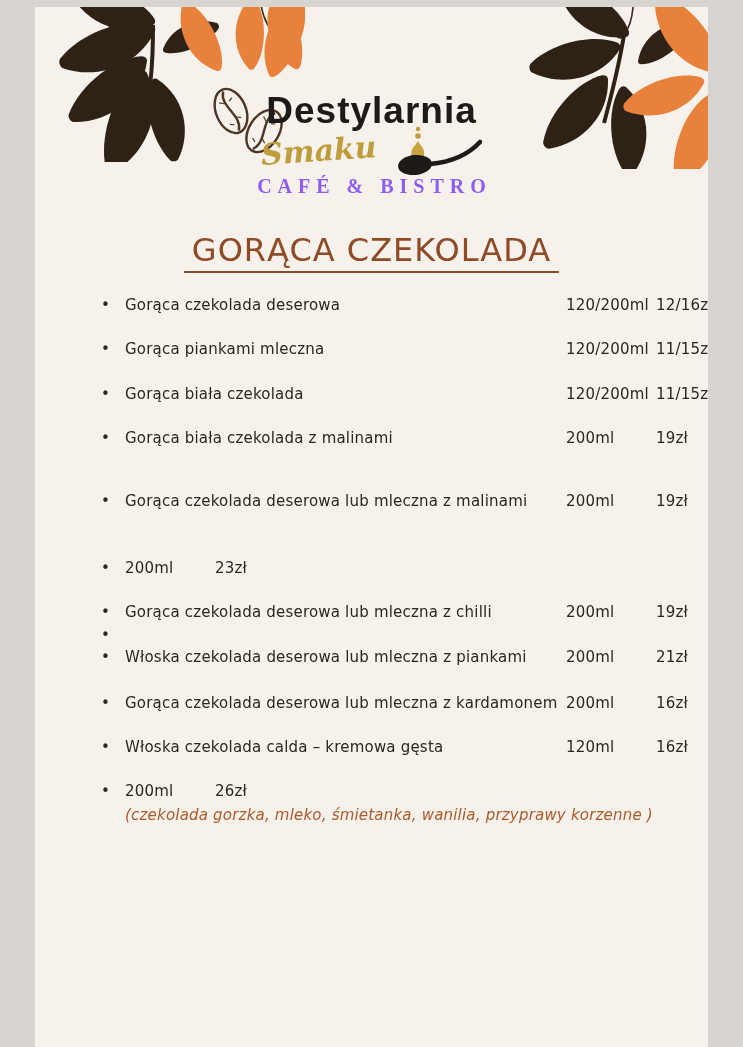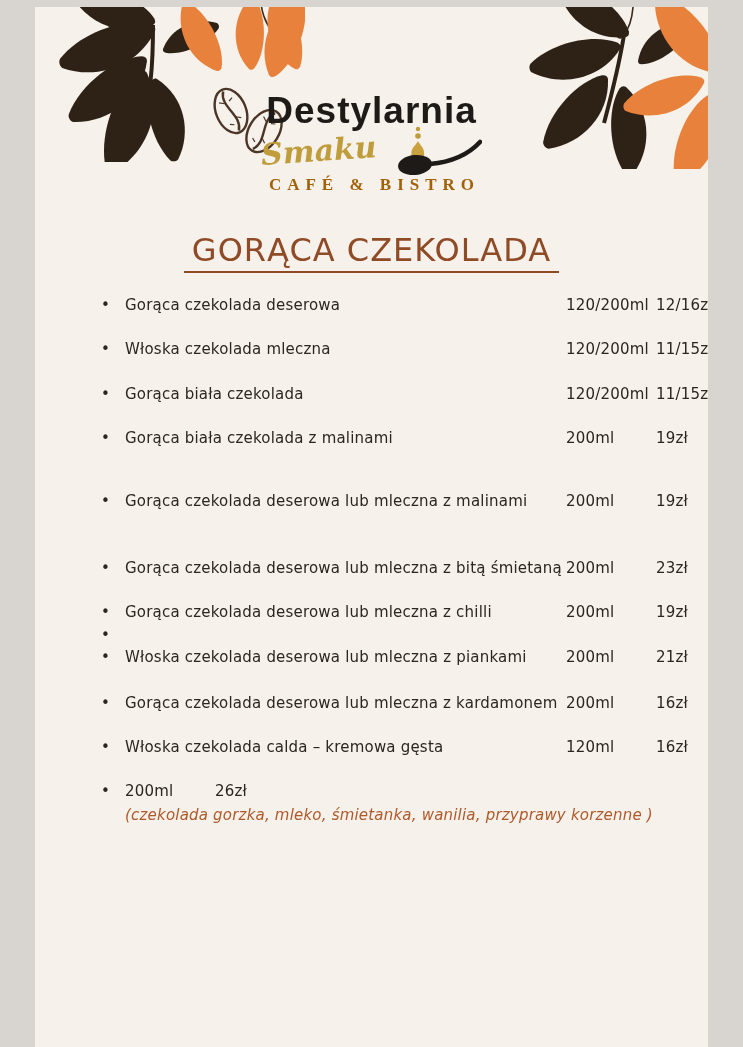--- a/index.html
+++ b/index.html
@@ -26,23 +26,23 @@
     font-family:"DejaVu Serif", serif;
     font-style:italic;font-weight:700;
     font-size:30px;color:#bf9c3c;
     transform:rotate(-4deg);
     vertical-align:middle;
   }
   .spoon-svg{vertical-align:middle;margin-left:2px;}
   .tagline{
     margin-top:0px;
     font-family:"Liberation Serif", serif;
-    font-weight:700;font-size:17px;
+    font-weight:700;font-size:20px;
     letter-spacing:6px;padding-left:6px;
-    color:#a16207;
+    color:#8b5cf6;
   }
   
   .title-wrap{position:absolute;top:226px;left:0;right:0;text-align:center;}
   .title{
     display:inline-block;
     font-weight:400;font-size:32px;line-height:34px;
     letter-spacing:1px;color:#8f4a26;
     border-bottom:2px solid #8f4a26;
     padding:0 8px 4px 8px;
   }
@@ -141,21 +141,21 @@
 
     <div class="row first">
       <span class="bullet">•</span>
       <span class="iname">Gorąca czekolada deserowa</span>
       <span class="vol">120/200ml</span>
       <span class="price">12/16zł</span>
     </div>
 
     <div class="row">
       <span class="bullet">•</span>
-      <span class="iname">Włoska czekolada mleczna</span>
+      <span class="iname">Gorąca piankami mleczna</span>
       <span class="vol">120/200ml</span>
       <span class="price">11/15zł</span>
     </div>
 
     <div class="row m24">
       <span class="bullet">•</span>
       <span class="iname">Gorąca biała czekolada</span>
       <span class="vol">120/200ml</span>
       <span class="price">11/15zł</span>
     </div>
@@ -169,21 +169,20 @@
 
     <div class="row m42">
       <span class="bullet">•</span>
       <span class="iname">Gorąca czekolada deserowa lub mleczna z malinami</span>
       <span class="vol">200ml</span>
       <span class="price">19zł</span>
     </div>
 
     <div class="row m46">
       <span class="bullet">•</span>
-      <span class="iname">Gorąca czekolada deserowa lub mleczna z bitą śmietaną</span>
       <span class="vol">200ml</span>
       <span class="price">23zł</span>
     </div>
 
     <div class="row">
       <span class="bullet">•</span>
       <span class="iname">Gorąca czekolada deserowa lub mleczna z chilli</span>
       <span class="vol">200ml</span>
       <span class="price">19zł</span>
     </div>

